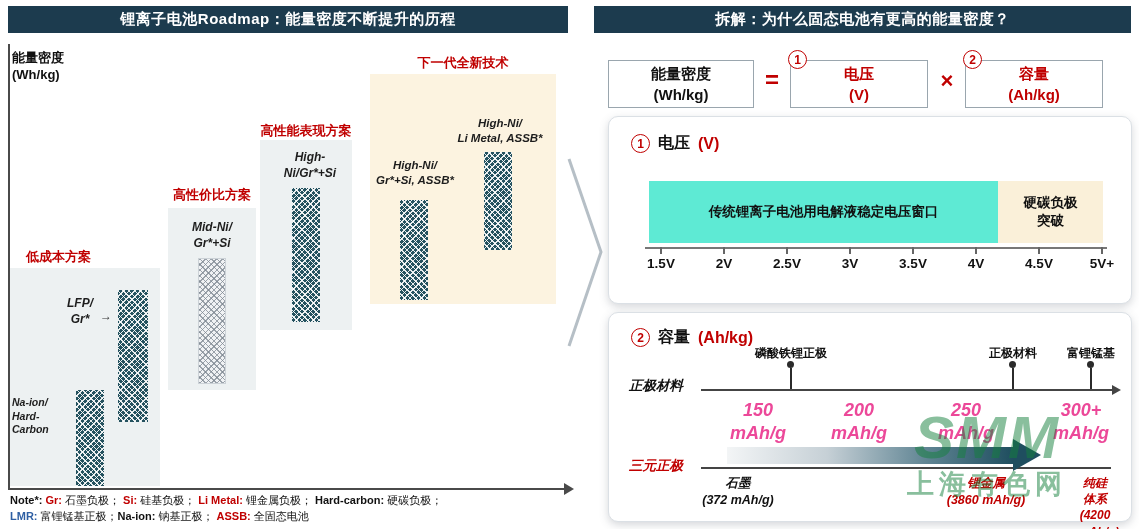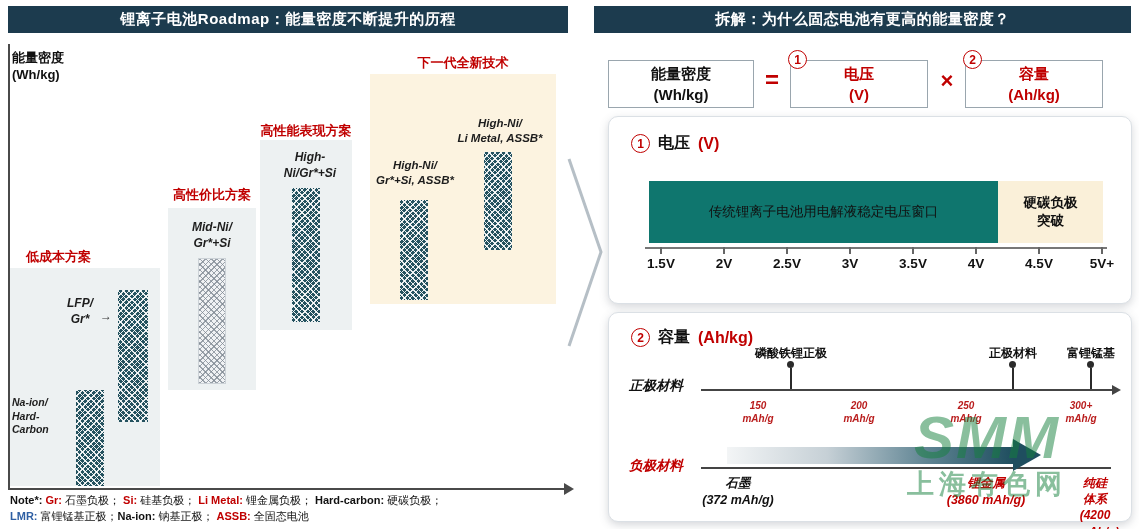--- a/index.html
+++ b/index.html
@@ -41,34 +41,34 @@
   .fbox.red { color:#c00000; }
   .fop { color:#c00000; font-weight:bold; text-align:center; }
   .badge { width:19px; height:19px; border:1.5px solid #c00000; border-radius:50%; color:#c00000; background:#fff;
            font-weight:bold; font-size:12px; display:flex; align-items:center; justify-content:center; flex:none; z-index:3; }
 
   .card { position:absolute; background:#fff; border:1px solid #dbe0e5; border-radius:10px; box-shadow:0 3px 8px rgba(90,100,110,.25); }
   .card-title { display:flex; align-items:center; gap:8px; font-size:16px; font-weight:bold; color:#111; }
   .card-title .unit { color:#c00000; }
 
   .vwin { display:flex; }
-  .vwin .wgray { background:#0f766e; display:flex; align-items:center; justify-content:center;
-                 font-weight:normal; font-size:13.5px; color:#111; }
+  .vwin .wgray { background:#5eead4; display:flex; align-items:center; justify-content:center;
+                 font-weight:bold; font-size:13.5px; color:#111; }
   .vwin .wcream { background:#faf0d9; display:flex; align-items:center; justify-content:center;
                   font-weight:bold; font-size:13.5px; color:#111; text-align:center; }
   .baseline { height:2px; background:#777; }
   .vt { width:44px; display:flex; flex-direction:column; align-items:center; font-weight:bold; font-size:13.5px; color:#111; }
   .vt i { width:2px; height:7px; background:#666; display:block; margin-bottom:2px; }
 
   .axline { height:2px; background:#444; }
   .axarr { width:0; height:0; border-top:5px solid transparent; border-bottom:5px solid transparent; border-left:9px solid #444; }
   .mlabel { text-align:center; font-weight:bold; font-size:12px; color:#111; }
   .mdot { width:7px; height:7px; border-radius:50%; background:#2b2b2b; }
   .mstem { width:2px; background:#2b2b2b; }
-  .scale-num { text-align:center; font-weight:bold; font-style:italic; font-size:10px; line-height:1.3; color:#b91c1c; }
+  .scale-num { text-align:center; font-weight:bold; font-style:italic; font-size:18px; line-height:1.3; color:#ec4899; }
   .mat-label { font-weight:bold; font-style:italic; font-size:13.5px; color:#111; }
   .mat-label.red { color:#c00000; }
   .grad-arrow-body { background:linear-gradient(90deg,#f3f5f6 0%,#c6d0d6 35%,#5f8493 70%,#1f4e5f 100%); }
   .grad-arrow-head { width:0; height:0; border-top:16px solid transparent; border-bottom:16px solid transparent; border-left:28px solid #1f4e5f; }
   .apoint { text-align:center; font-weight:bold; font-style:italic; font-size:12.5px; line-height:1.35; color:#111; }
   .apoint.red { color:#c00000; }
   .watermark { color:#15803d; opacity:.5; text-align:center; pointer-events:none; z-index:6; }
   .watermark .wm1 { font-size:60px; font-weight:bold; font-style:italic; line-height:.95; letter-spacing:2px; }
   .watermark .wm2 { font-size:27px; font-weight:bold; letter-spacing:5px; }
 </style>
@@ -213,21 +213,21 @@
 
     <div class="a scale-num pl" style="left:119px; top:86px; width:60px;">150
 mAh/g</div>
     <div class="a scale-num pl" style="left:220px; top:86px; width:60px;">200
 mAh/g</div>
     <div class="a scale-num pl" style="left:327px; top:86px; width:60px;">250
 mAh/g</div>
     <div class="a scale-num pl" style="left:442px; top:86px; width:60px;">300+
 mAh/g</div>
 
-    <div class="a mat-label red" style="left:20px; top:144px;">负极材料</div>
+    <div class="a mat-label red" style="left:20px; top:144px;">三元正极</div>
     <div class="a axline" style="left:92px; top:154px; width:410px;"></div>
     <div class="a grad-arrow-body" style="left:118px; top:134px; width:286px; height:17px;"></div>
     <div class="a grad-arrow-head" style="left:404px; top:126px;"></div>
 
     <div class="a apoint" style="left:89px; top:162px; width:80px;">
       <div>石墨</div>
       <div>(372 mAh/g)</div>
     </div>
     <div class="a apoint red" style="left:325px; top:162px; width:104px;">
       <div>锂金属</div>

